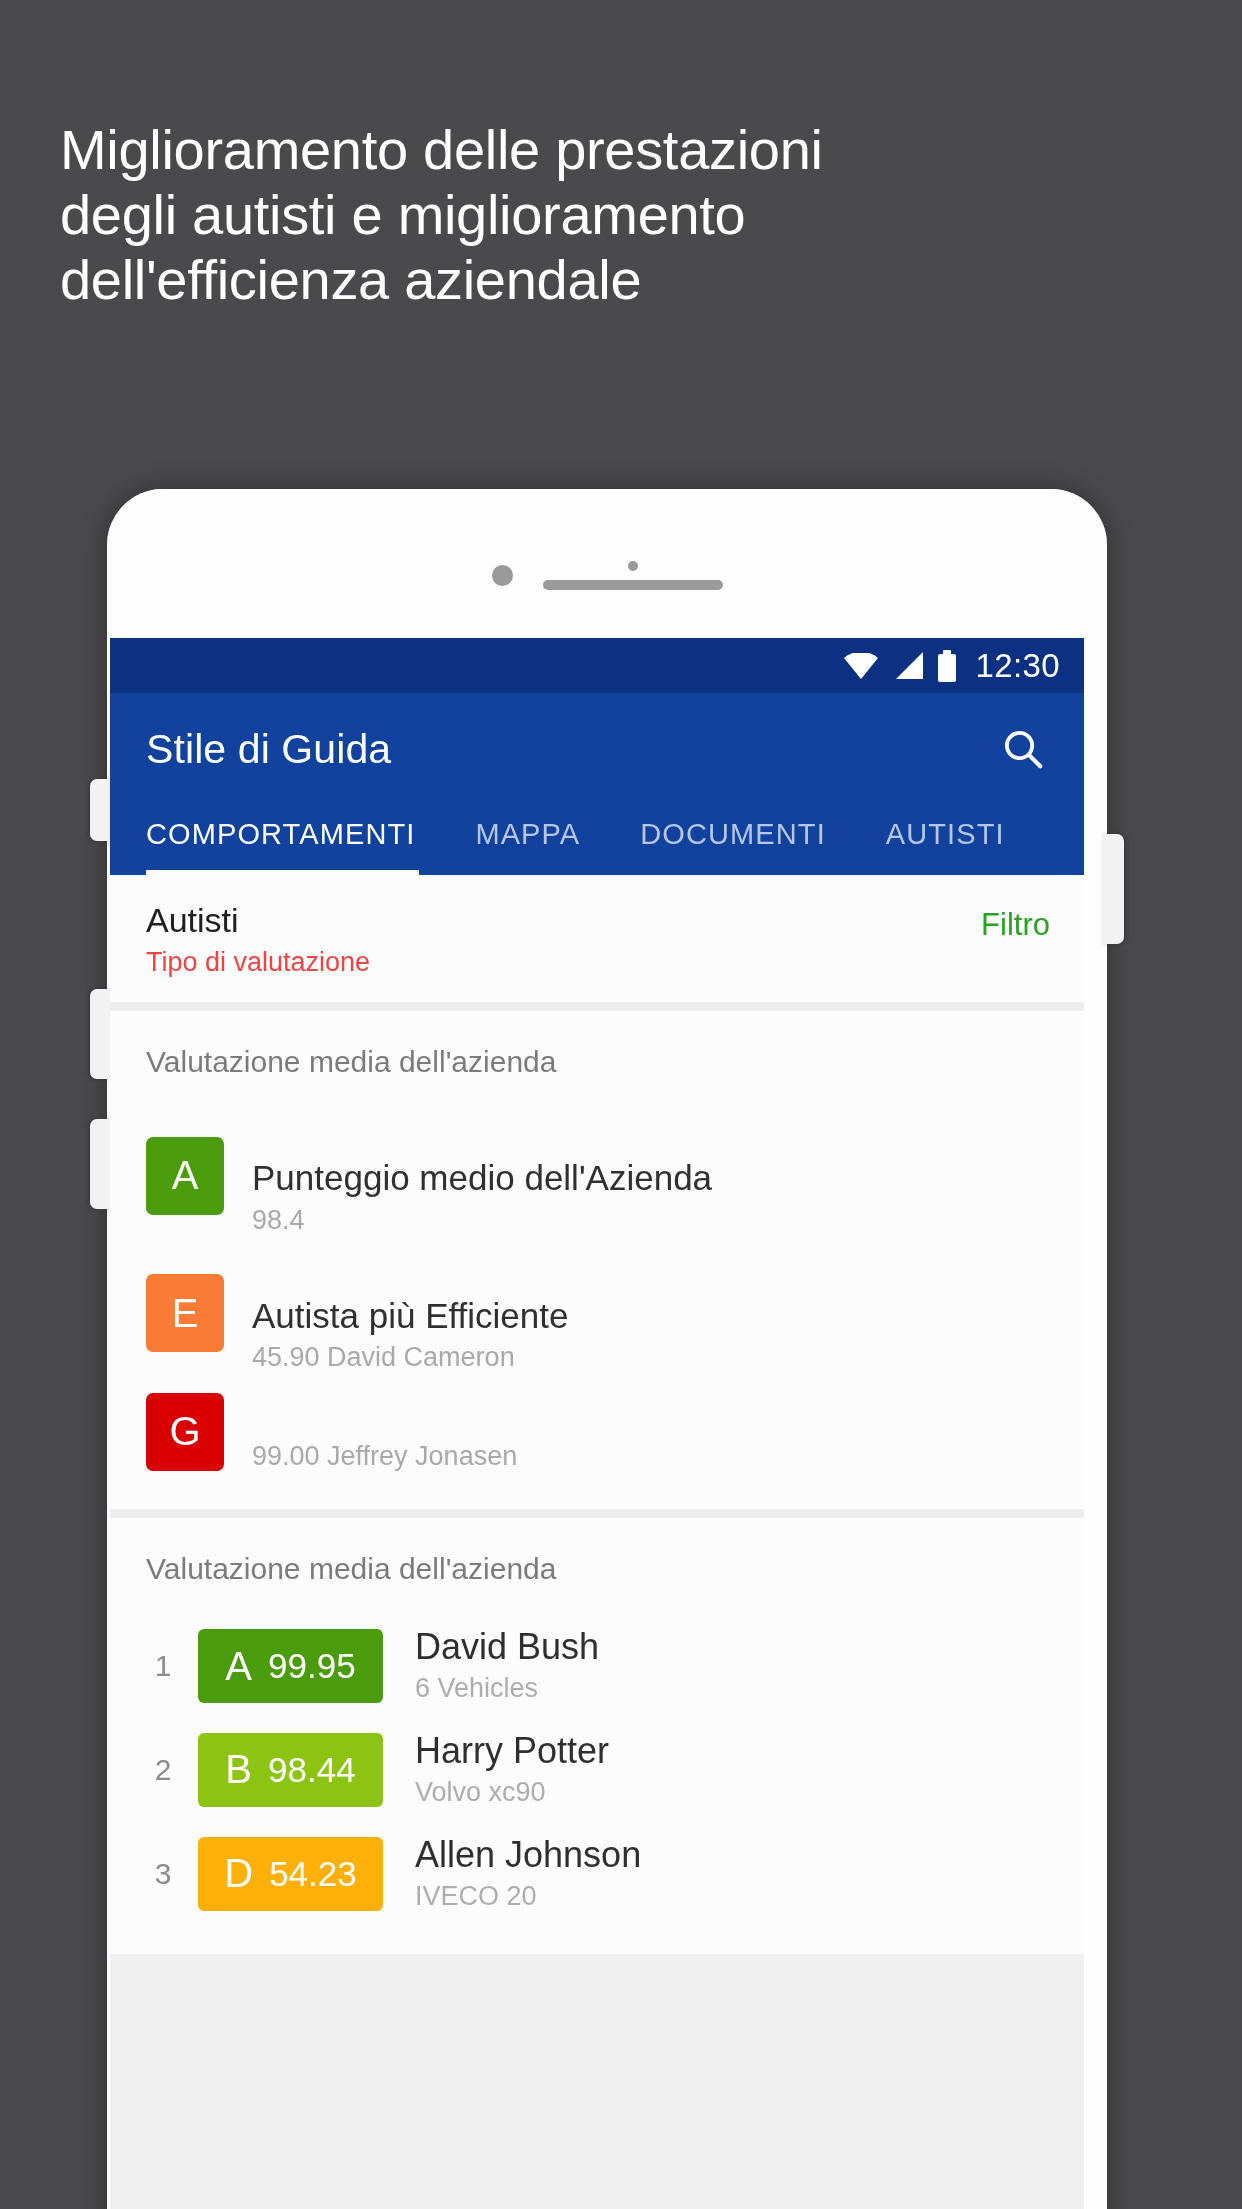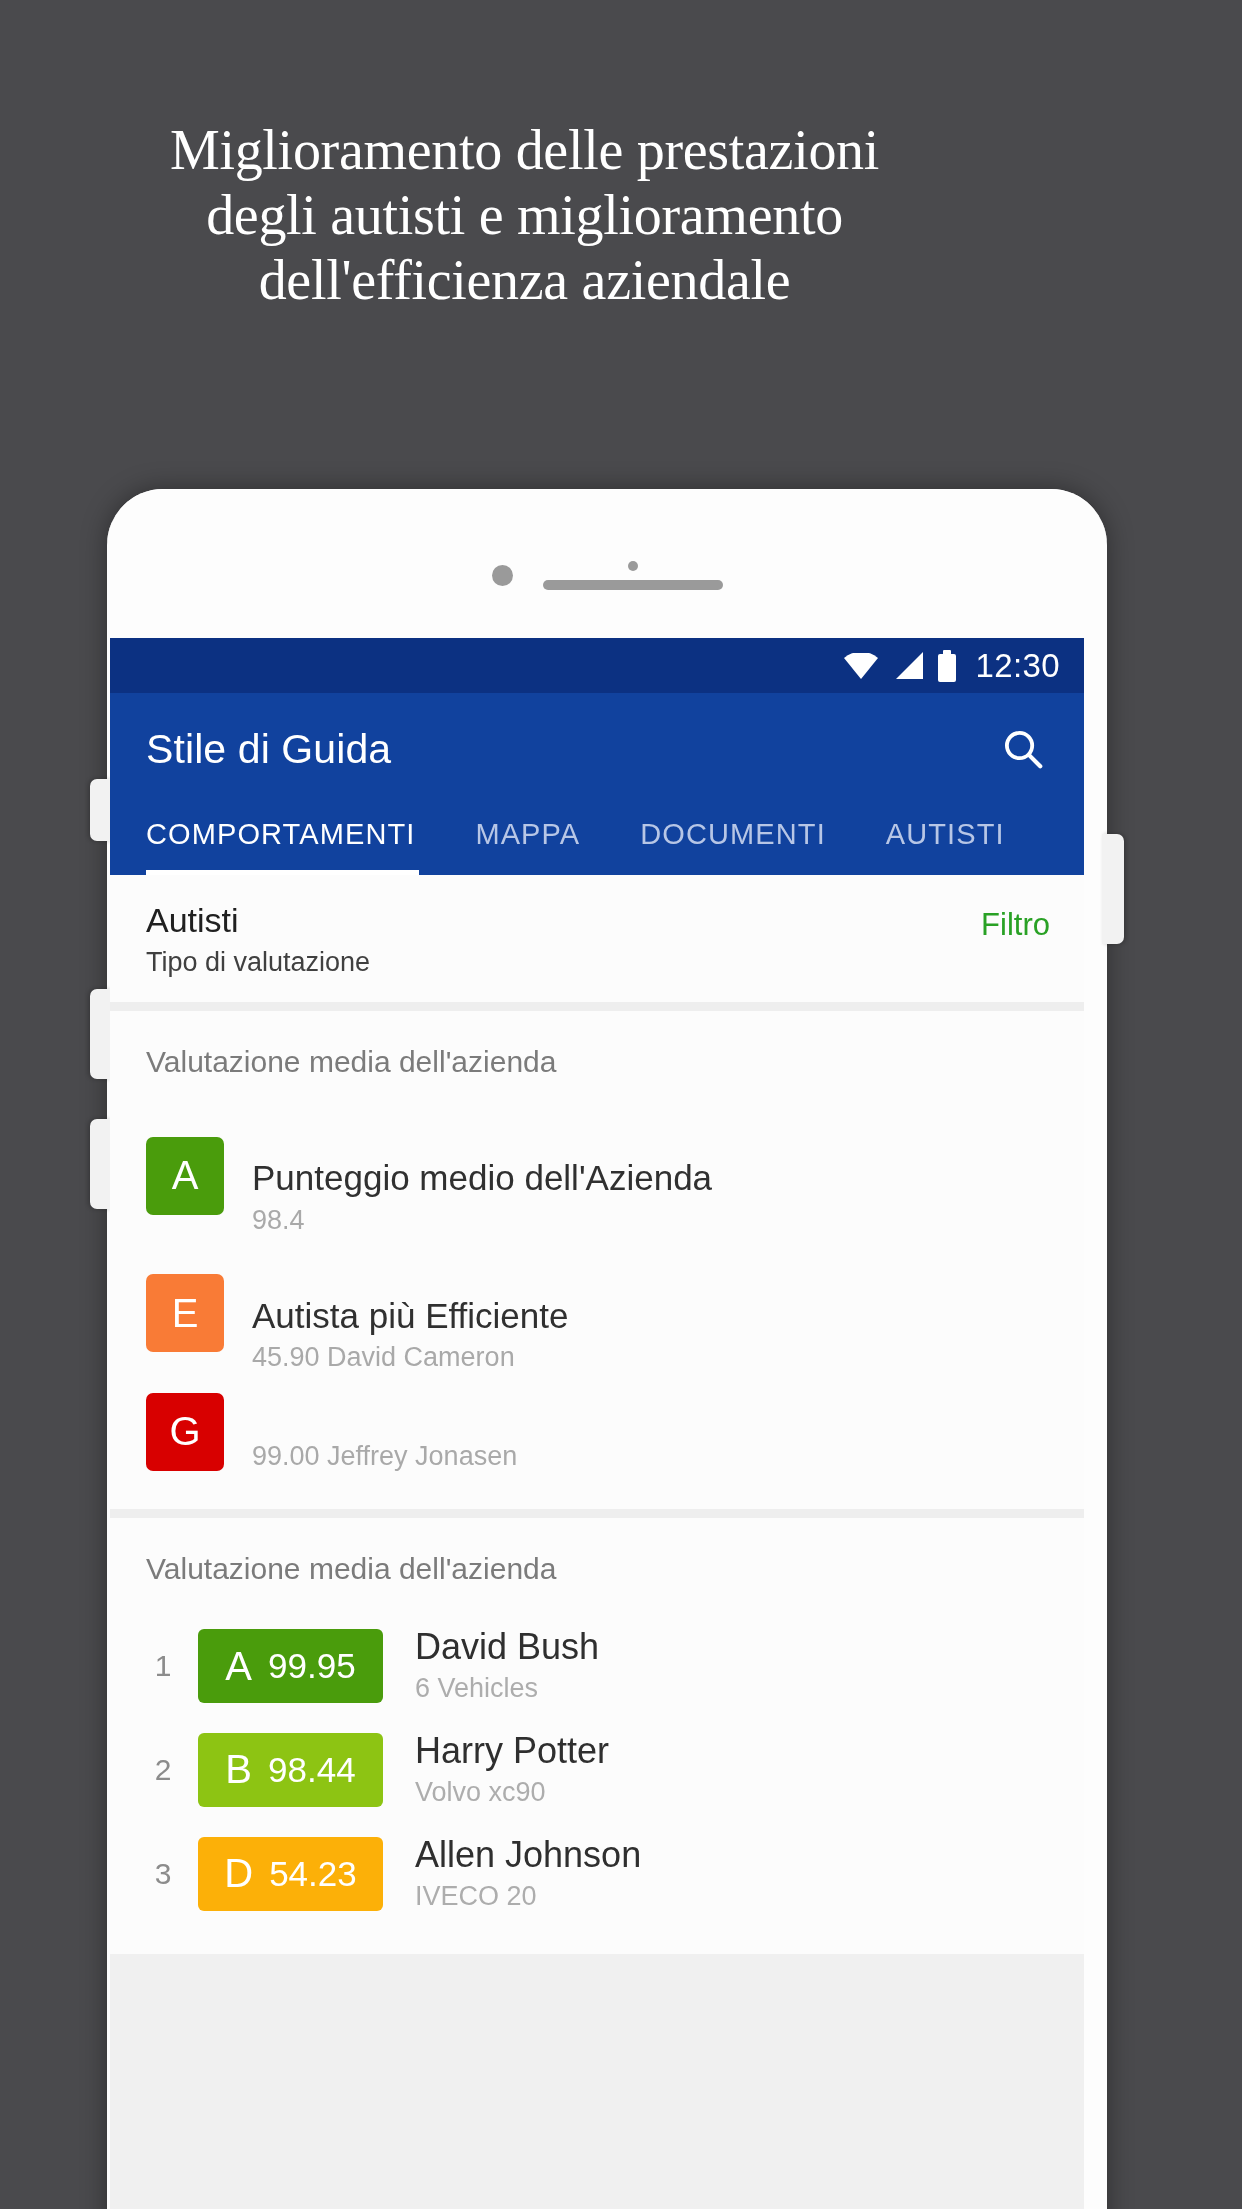--- a/index.html
+++ b/index.html
@@ -8,28 +8,27 @@
     background:#4a4a4d;
     font-family:"Liberation Sans", sans-serif;
     overflow:hidden;
     position:relative;
   }
 
   
   .headline {
     position:absolute;
     top:118px; left:0; width:1049px;
-    text-align:center;
+    text-align:left;
     color:#ffffff;
     font-size:56px;
     line-height:1.16;
     font-weight:400;
     letter-spacing:-0.3px;
     padding:0 60px;
-    font-family:Liberation Serif, serif;
   }
   .headline span { display:block; }
 
   
   .phone {
     position:absolute;
     left:107px;
     top:489px;
     width:1000px;
     height:1800px;
@@ -143,21 +142,21 @@
 
   
   .content { background:#f0f0f0; height:calc(100% - 237px); overflow:hidden;}
 
   .row-filter {
     padding:26px 34px 24px 36px;
     display:flex; align-items:flex-start; justify-content:space-between;
     background:#fcfcfc;
   }
   .rf-left .rf-title { font-size:34px; color:#202020; line-height:1.12; }
-  .rf-left .rf-sub { font-size:27px; color:#404040; margin-top:8px;}
+  .rf-left .rf-sub { font-size:27px; color:#ef4444; margin-top:8px;}
   .rf-filter { color:#29a125; font-size:31px; padding-top:6px; cursor:pointer; }
 
   .section { background:#fcfcfc; padding:34px 0 28px 0; }
   .section-title {
     font-size:30px; color:#7b7b7b;
     padding:0 36px 0 36px;
     margin-bottom:28px;
   }
 
   .stat-row {

